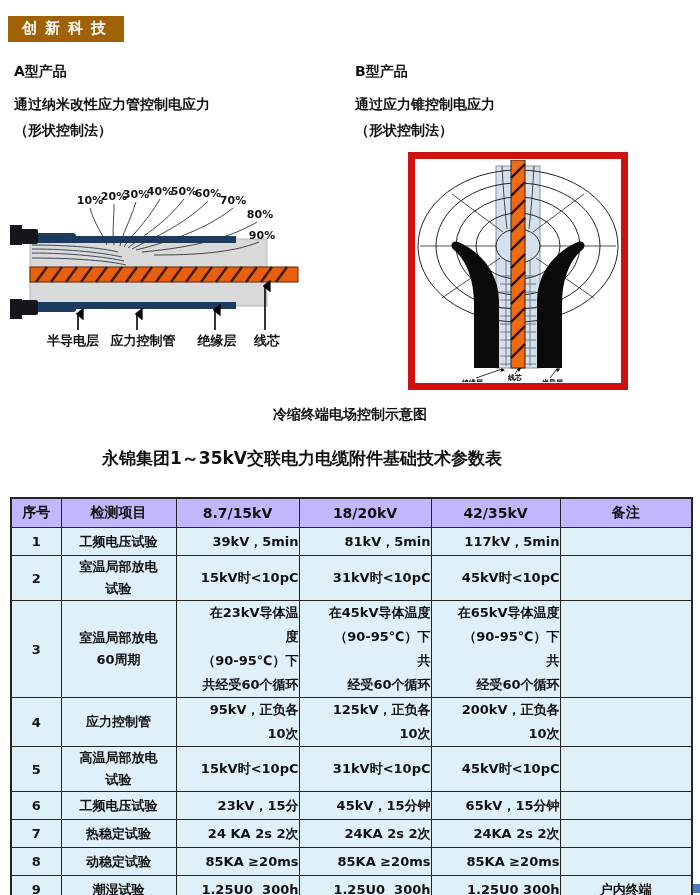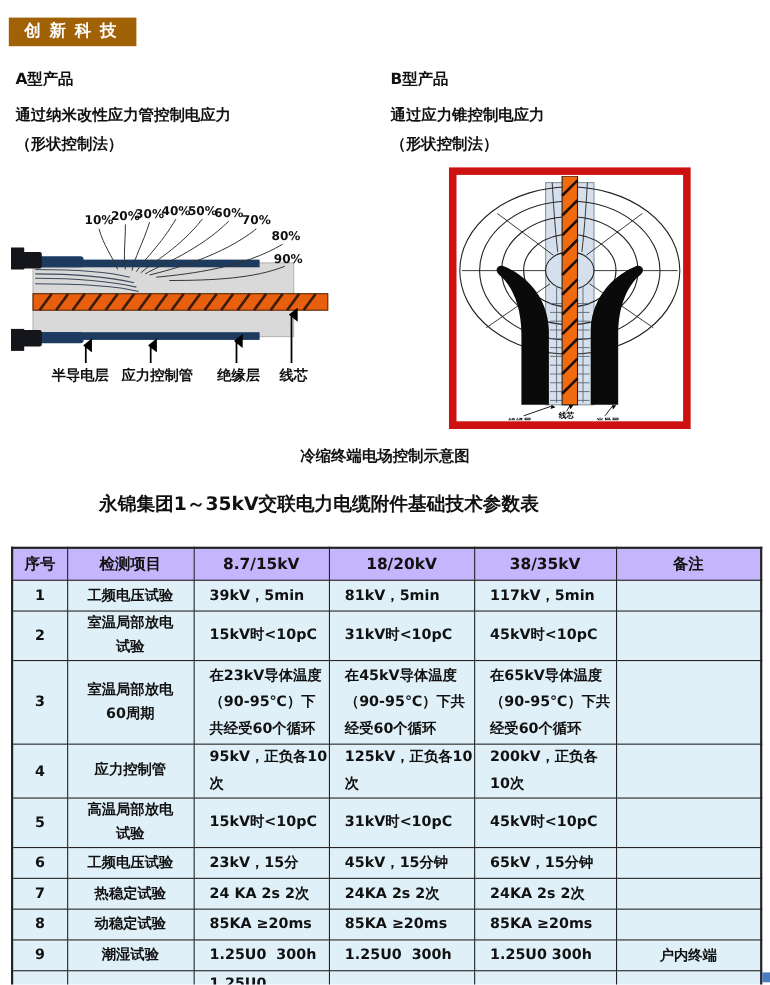--- a/index.html
+++ b/index.html
@@ -13,34 +13,34 @@
     font-size:15px;line-height:15px;padding:5px 10px 6px 14px;letter-spacing:8px;
   }
   .pline{position:absolute;font-size:14px;white-space:nowrap;}
   .pa-title{left:14px;top:63px}
   .pa-desc{left:14px;top:96px}
   .pa-method{left:14px;top:122px}
   .pb-title{left:355px;top:63px}
   .pb-desc{left:355px;top:96px}
   .pb-method{left:355px;top:122px}
   .caption{position:absolute;left:0;top:406px;width:700px;text-align:center;font-size:14px;}
-  .table-title{position:absolute;left:0;top:447px;width:580px;text-align:center;font-size:17px;}
+  .table-title{position:absolute;left:12px;top:447px;width:580px;text-align:center;font-size:17px;}
   .svg-a{position:absolute;left:10px;top:175px;}
   .svg-b{position:absolute;left:408px;top:152px;}
   .ptable{
     position:absolute;left:10px;top:497px;width:681px;
     border-collapse:collapse;table-layout:fixed;
     border:2px solid #242424;font-size:13px;
   }
   .ptable th,.ptable td{border:1px solid #242424;padding:0;}
   .ptable thead th{background:#c4b5fd;height:28px;font-size:14px;text-align:center;}
   .ptable tbody td{background:#dff0f9;vertical-align:middle;}
   td.no,td.item,td.note{text-align:center;}
   td.item{white-space:pre-line;line-height:22px;}
-  td.val{text-align:left;padding-left:14px;white-space:pre-wrap;line-height:24px;}
+  td.val{text-align:right;padding-left:24px;white-space:pre-wrap;line-height:24px;}
   td.note{font-size:13px;margin-top:16px;}
   tr.rs{height:28px}
   tr.rd{height:45px}
   tr.rt{height:76px}
   .corner-sq{position:absolute;left:693px;top:884px;width:7px;height:9px;background:#4a7abf;}
   svg text{font-family:"DejaVu Sans","Liberation Sans",sans-serif;font-weight:bold;}
 </style>
 </head>
 <body>
 
@@ -229,21 +229,21 @@
     <col style="width:132px">
       <col style="width:129px">
       <col style="width:132px">
   </colgroup>
   <thead>
     <tr>
       <th>序号</th>
       <th>检测项目</th>
       <th>8.7/15kV</th>
       <th>18/20kV</th>
-      <th>38/35kV</th>
+      <th>42/35kV</th>
       <th>备注</th>
     </tr>
   </thead>
   <tbody>
     <tr class="rs">
       <td class="no">1</td>
       <td class="item">工频电压试验</td>
       <td class="val">39kV，5min</td>
       <td class="val">81kV，5min</td>
       <td class="val">117kV，5min</td>

